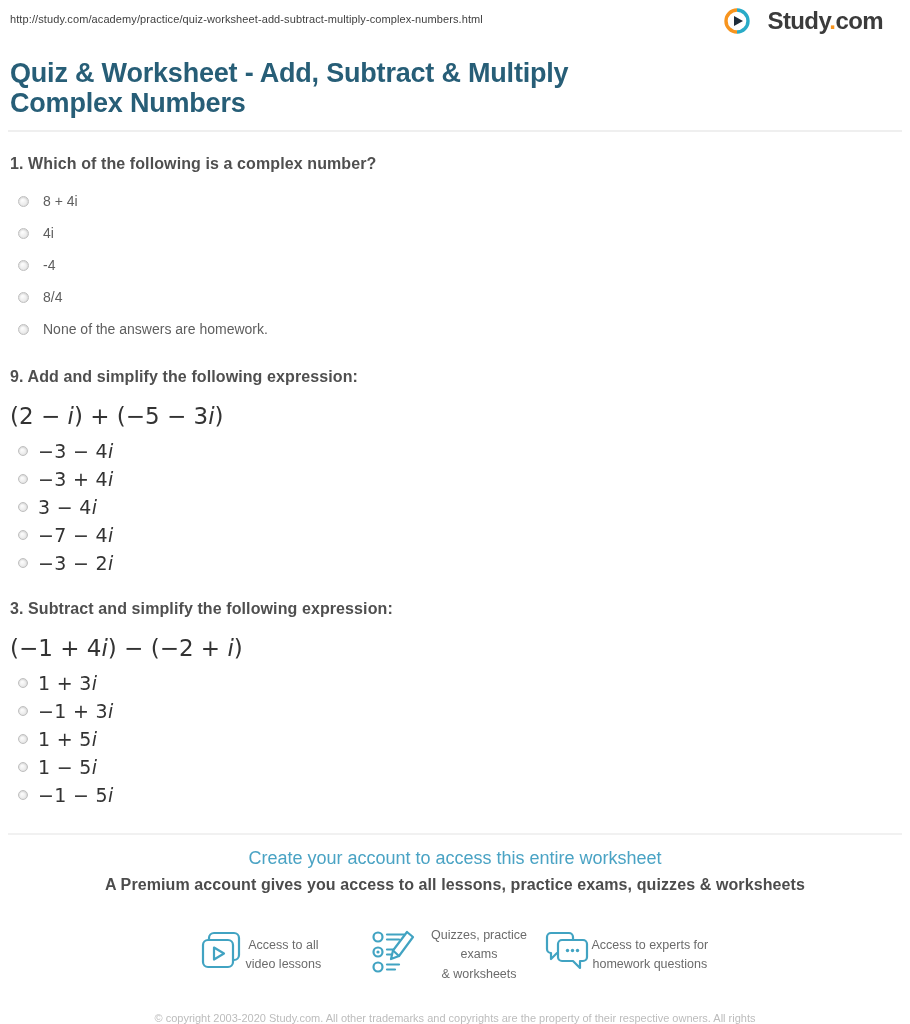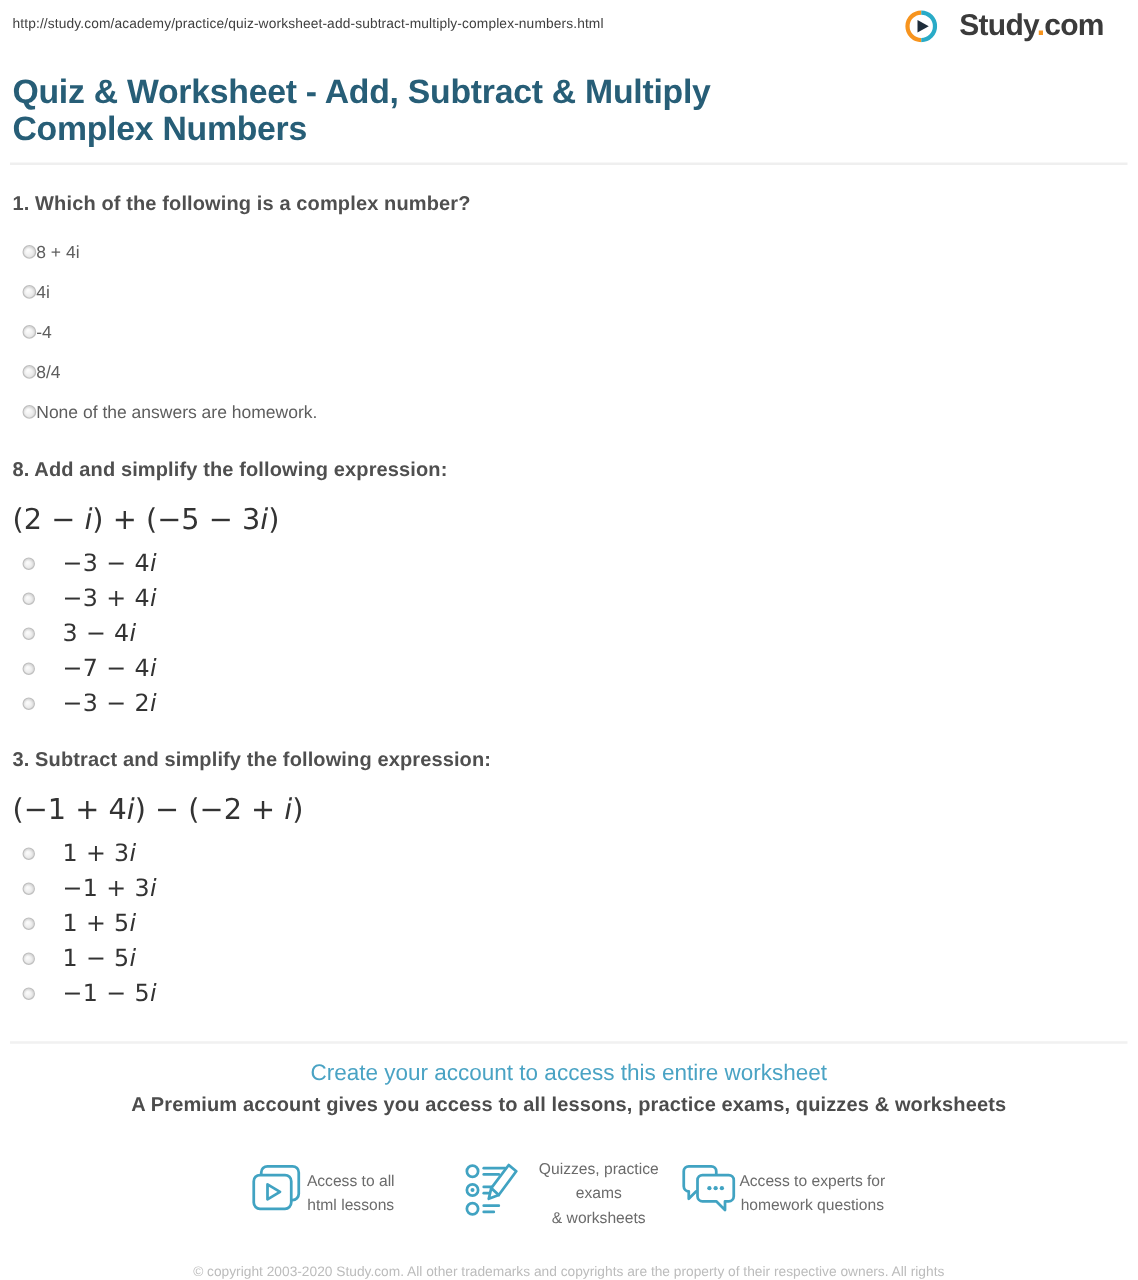--- a/index.html
+++ b/index.html
@@ -38,33 +38,33 @@
   .question { padding: 0 10px; margin-top: 23px; }
   .question h2 { margin: 0; font-size: 16px; font-weight: 700; color: #4f4f4f; letter-spacing: 0.1px; }
   .math-expr {
     font-family: "DejaVu Sans", sans-serif;
     font-size: 23px; color: #333; margin-top: 16px; line-height: 28px;
   }
   .math-expr i, .opt-math i { font-style: italic; }
 
   ul.options { list-style: none; margin: 12px 0 0; padding: 0; }
   ul.options.plain li { display: flex; align-items: center; height: 32px; cursor: pointer; }
-  ul.options.math  li { display: flex; align-items: center; height: 28px; cursor: pointer; gap: 12px; }
+  ul.options.math  li { display: flex; align-items: center; height: 28px; cursor: pointer; }
   ul.options.math { margin-top: 7px; }
 
   .radio {
     flex: none;
     width: 11px; height: 11px; margin-left: 8px;
     border: 1px solid #bfbfbf; border-radius: 50%;
     background: radial-gradient(circle at 35% 30%, #ffffff 0%, #eeeeee 55%, #dcdcdc 100%);
     box-shadow: inset 0 1px 2px rgba(0,0,0,0.14);
   }
   ul.options.math .radio { width: 10px; height: 10px; }
 
-  .opt-plain { font-size: 14px; color: #5e5e5e; }
+  .opt-plain { font-size: 14px; color: #5e5e5e; margin-left: 14px; }
   .opt-math {
     font-family: "DejaVu Sans", sans-serif;
     font-size: 19px; color: #333; margin-left: 10px; letter-spacing: 0.3px;
   }
 
   
   .footer-divider { border: none; border-top: 2px solid #f1f1f1; margin: 24px 8px 0; }
   .footer-headline { margin-top: 13px; text-align: center; font-size: 18px; font-weight: 400; color: #4aa3c4; }
   .footer-subheadline { margin-top: 7px; text-align: center; font-size: 16px; font-weight: 700; color: #4c4c4c; letter-spacing: 0.1px; }
   .benefits { display: flex; justify-content: center; margin-top: 25px; }
@@ -119,21 +119,21 @@
         <span class="opt-plain">8/4</span>
       </li>
       <li>
         <span class="radio"></span>
         <span class="opt-plain">None of the answers are homework.</span>
       </li>
     </ul>
   </section>
 
   <section class="question">
-    <h2>8. Add and simplify the following expression:</h2>
+    <h2>9. Add and simplify the following expression:</h2>
     <div class="math-expr">(2 − <i>i</i>) + (−5 − 3<i>i</i>)</div>
     <ul class="options math">
       <li>
         <span class="radio"></span>
         <span class="opt-math">−3 − 4<i>i</i></span>
       </li>
       <li>
         <span class="radio"></span>
         <span class="opt-math">−3 + 4<i>i</i></span>
       </li>
@@ -189,21 +189,21 @@
       <div class="benefit">
         <div class="icon-box">
           <svg width="48" height="48" viewBox="0 0 48 48" fill="none" stroke="#41a3c2" stroke-width="2.2" stroke-linejoin="round" stroke-linecap="round">
             <rect x="12" y="5" width="30" height="27" rx="5"></rect>
             <rect x="6" y="12" width="30" height="27" rx="5" fill="#ffffff"></rect>
             <path d="M17 19.5 L27 25.5 L17 31.5 Z"></path>
           </svg>
         </div>
         <div class="benefit-label">
           <span>Access to all</span>
-          <span>html lessons</span>
+          <span>video lessons</span>
         </div>
       </div>
 
       <div class="benefit">
         <div class="icon-box">
           <svg width="48" height="48" viewBox="0 0 48 48" fill="none" stroke="#41a3c2" stroke-width="2.2" stroke-linejoin="round" stroke-linecap="round">
             <circle cx="9" cy="9" r="4.5"></circle>
             <circle cx="9" cy="24" r="4.5"></circle>
             <circle cx="9" cy="24" r="1.6" fill="#41a3c2" stroke="none"></circle>
             <circle cx="9" cy="39" r="4.5"></circle>

